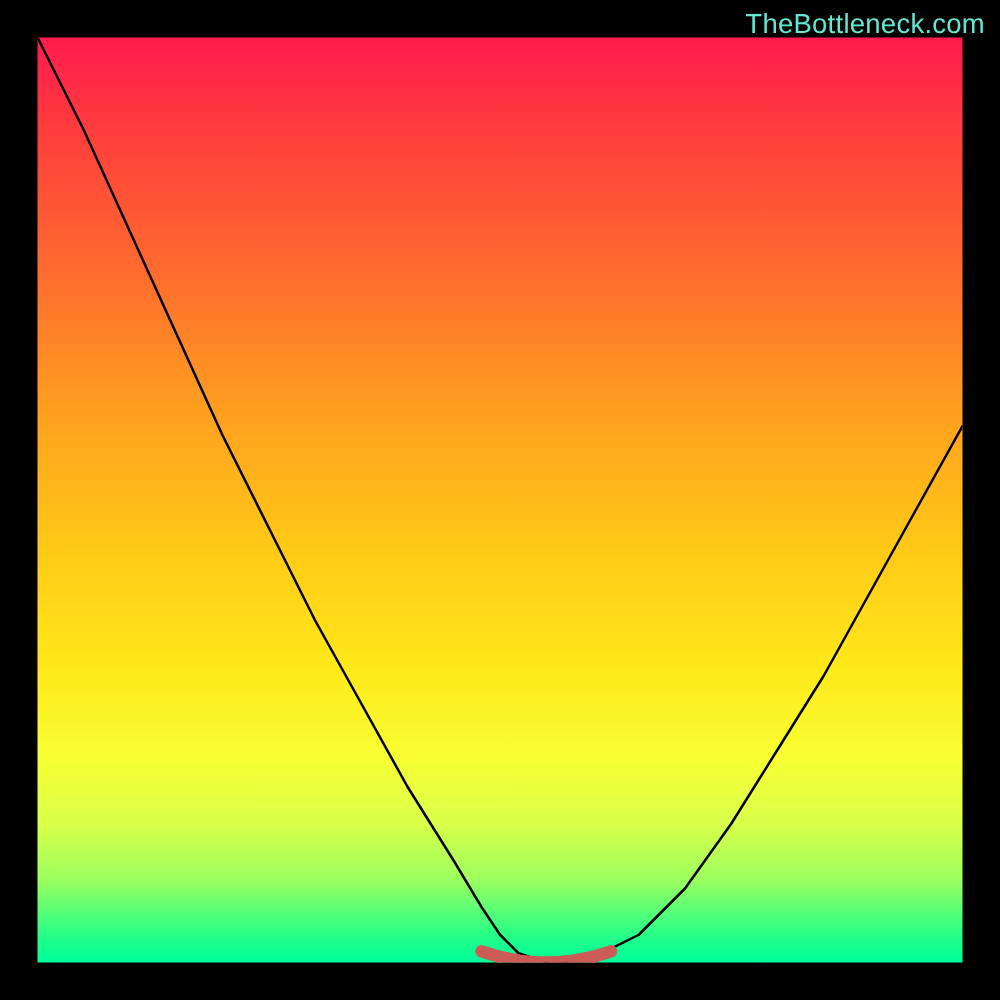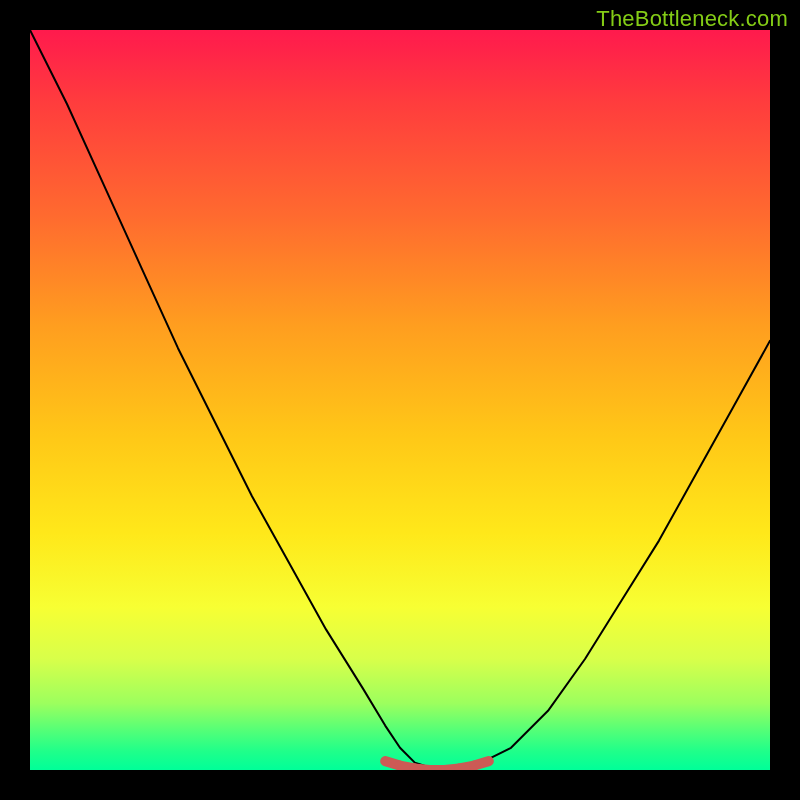--- a/index.html
+++ b/index.html
@@ -35,21 +35,21 @@
       #9cff5e 91%,
       #4dff7a 95%,
       #1fff8a 97.5%,
       #00ff99 100%
     );
   }
   .watermark {
     position: absolute;
     top: 6px;
     right: 12px;
-    color: #84cc16;
+    color: #5eead4;
     font-size: 22px;
     font-weight: 500;
     letter-spacing: 0.2px;
     user-select: none;
   }
   svg.curve {
     position: absolute;
     left: 30px;
     top: 30px;
     width: 740px;

